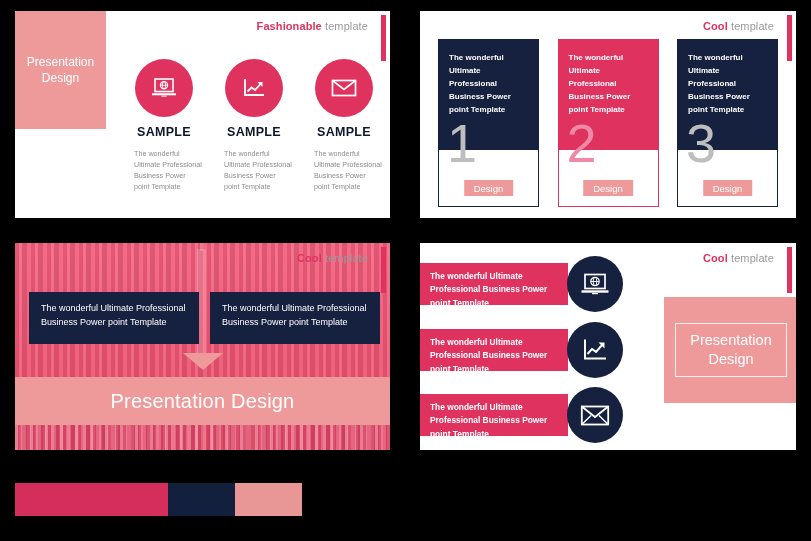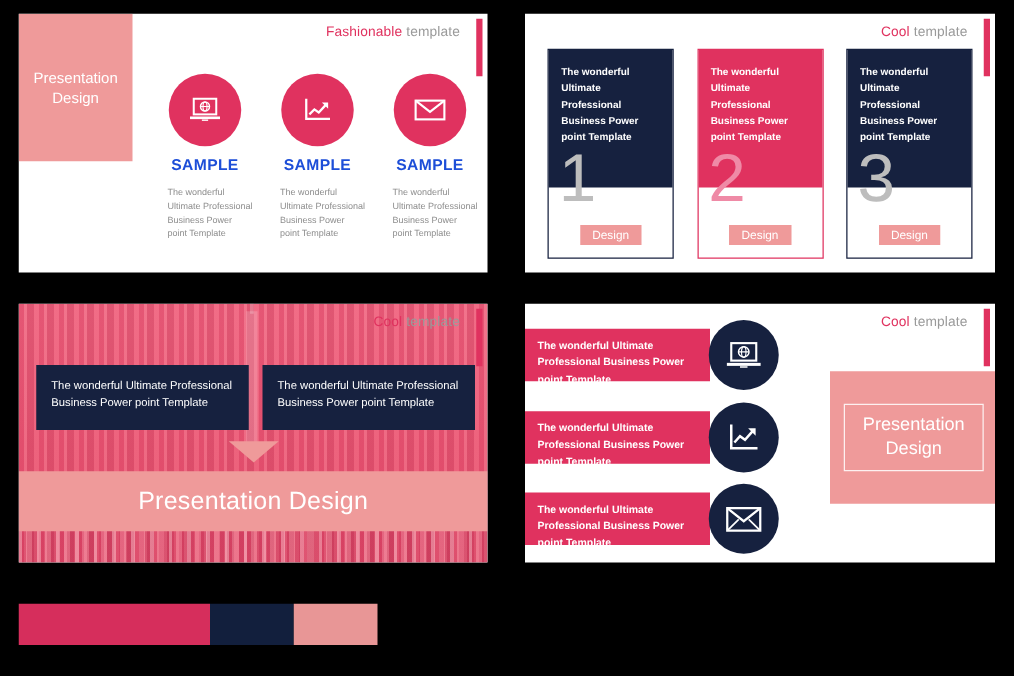--- a/index.html
+++ b/index.html
@@ -29,21 +29,21 @@
 
   
   .tpl-label {
     position: absolute;
     top: 9px;
     right: 22px;
     font-size: 11px;
     white-space: nowrap;
     letter-spacing: 0.1px;
   }
-  .tpl-label .strong { font-weight: normal; color: #e0325f; padding-left: 32px; }
+  .tpl-label .strong { font-weight: bold; color: #e0325f; padding-left: 32px; }
   .tpl-label .light  { color: #9a9a9a; margin-top: 36px; }
 
   
   .accent-bar {
     position: absolute;
     top: 4px;
     right: 4px;
     width: 5px;
     height: 46px;
     background: #e0325f;
@@ -79,21 +79,21 @@
     border-radius: 50%;
     background: #e0325f;
     margin: 0 auto 8px auto;
     display: flex;
     align-items: center;
     justify-content: center;
   }
   .s1-title {
     font-size: 12.5px;
     font-weight: bold;
-    color: #1d4ed8;
+    color: #0f172a;
     letter-spacing: 0.3px;
     margin-bottom: 9px;
   }
   .s1-desc {
     font-size: 7.2px;
     color: #8d8d8d;
     line-height: 1.55;
     text-align: left;
     padding-left: 9px;
   }

